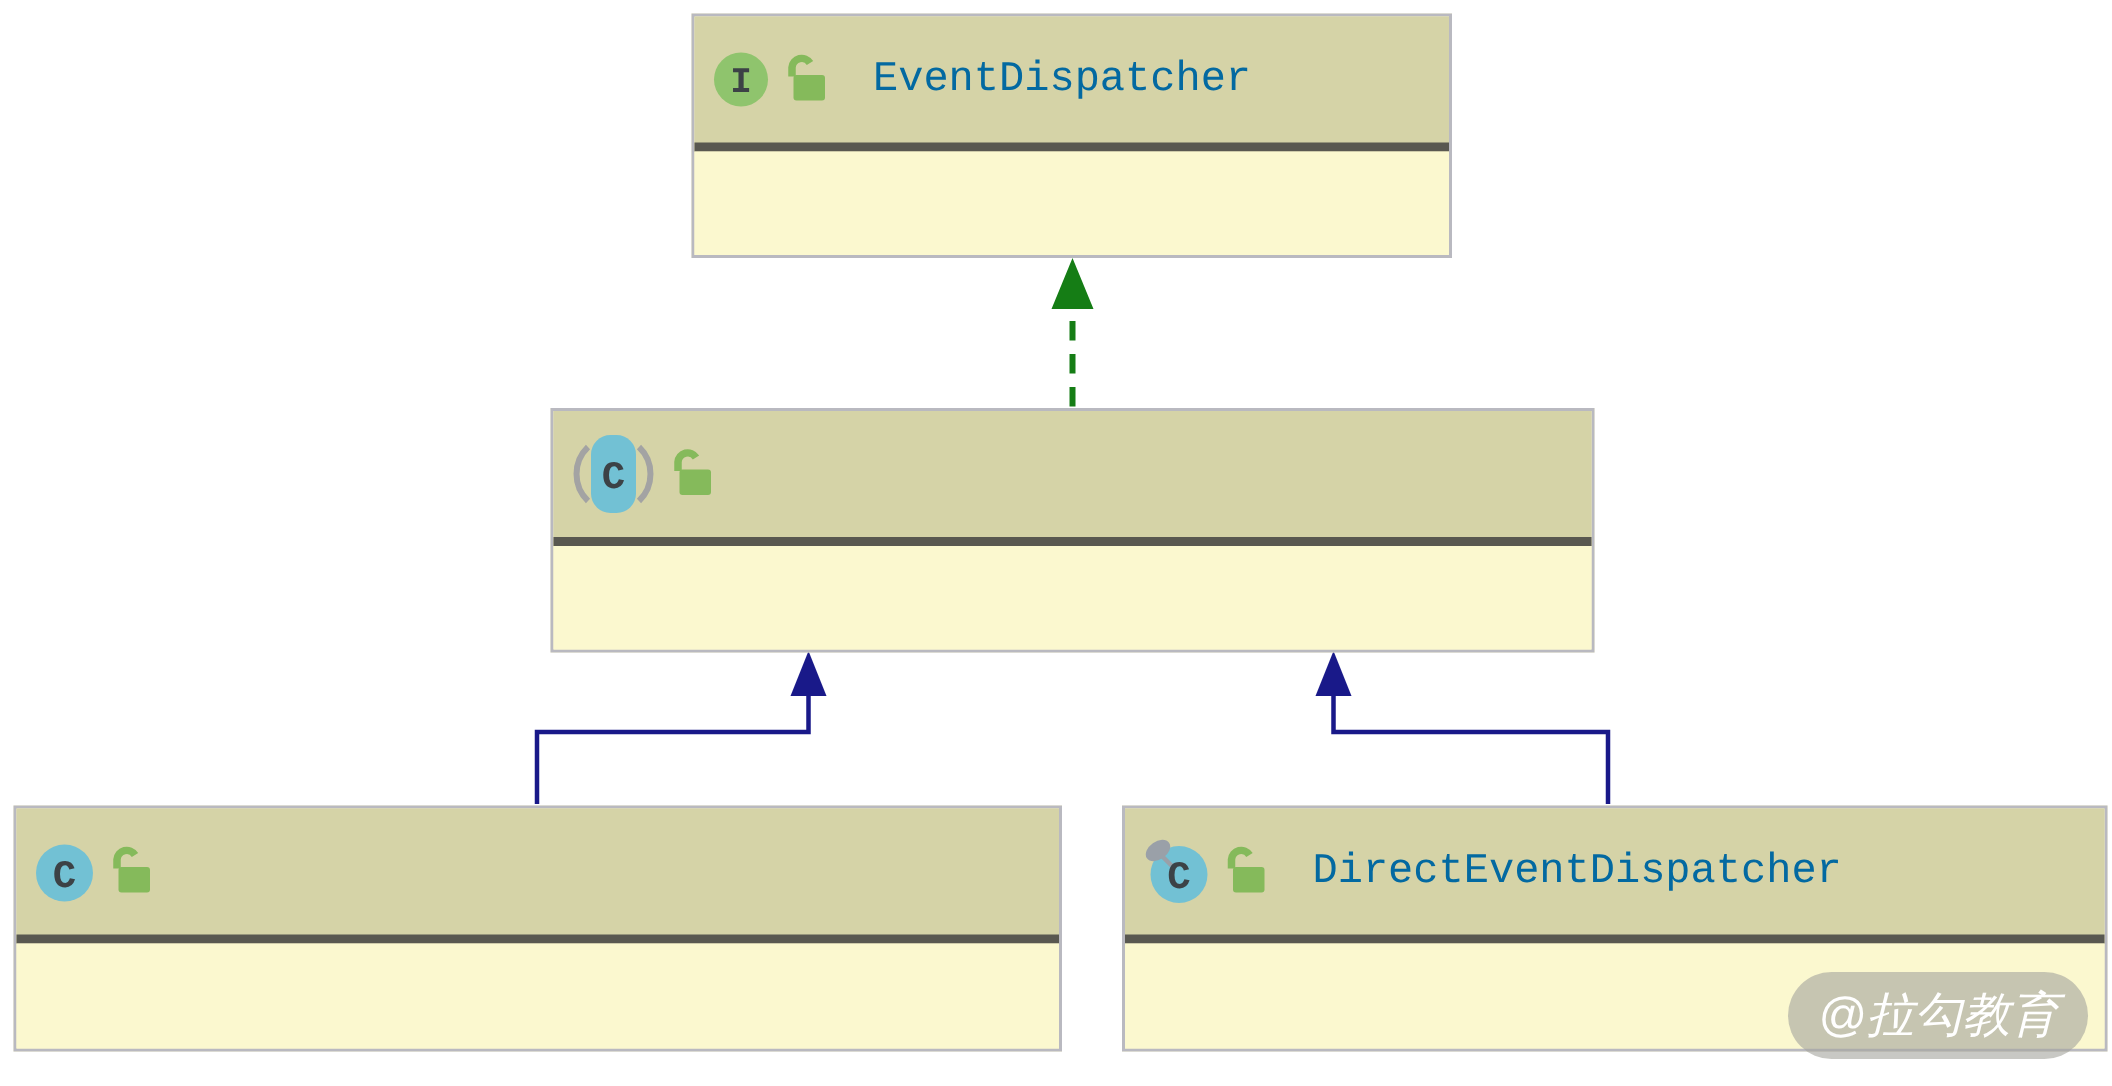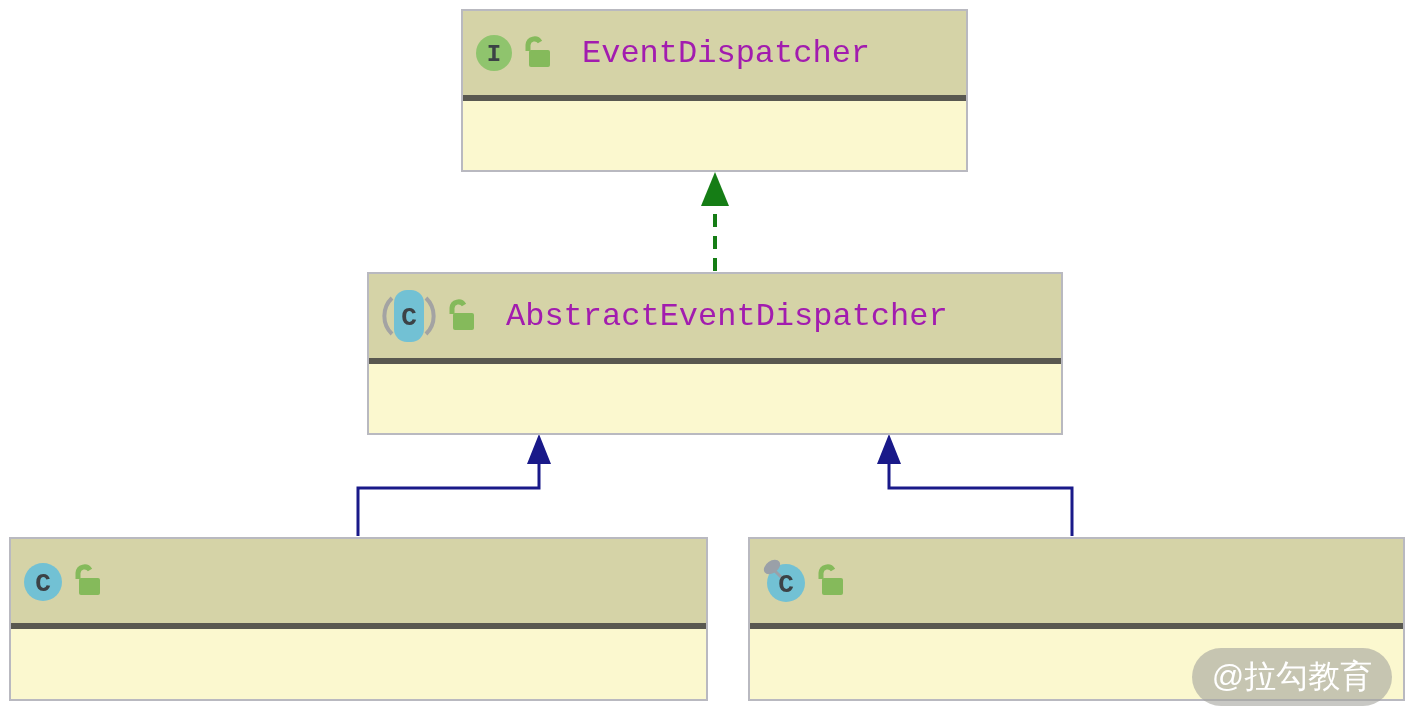--- a/index.html
+++ b/index.html
@@ -26,22 +26,22 @@
     display: flex;
     align-items: center;
     padding-left: 12px;
     flex: 0 0 auto;
   }
   .box-body { flex: 1 1 auto; background: #fbf8cf; }
   .icon-wrap { display: flex; align-items: center; flex: 0 0 auto; }
   .lock-wrap { margin-left: 7px; display: flex; align-items: center; flex: 0 0 auto; }
   .class-name {
     margin-left: 30px;
-    font-size: 32px;
-    color: #a21caf;
+    font-size: 28px;
+    color: #0369a1;
     white-space: nowrap;
     letter-spacing: 0px;
   }
   .arrow-layer {
     position: absolute;
     left: 0; top: 0;
     width: 1408px; height: 724px;
     pointer-events: none;
   }
   .watermark {
@@ -52,20 +52,21 @@
     height: 58px;
     border-radius: 29px;
     background: rgba(164, 164, 156, 0.6);
     display: flex;
     align-items: center;
     justify-content: center;
     font-family: "Liberation Sans", sans-serif;
     font-size: 32px;
     color: #ffffff;
     z-index: 5;
+    font-style: italic;
   }
   .icon-letter {
     font-family: "Liberation Mono", monospace;
     font-weight: bold;
   }
 </style>
 </head>
 <body>
 
 <div class="canvas">
@@ -116,21 +117,20 @@
           <rect x="13" y="0" width="30" height="52" rx="13" fill="#72c1d4"></rect>
           <text x="28" y="35" text-anchor="middle" class="icon-letter" font-size="26" fill="#3c4246">C</text>
         </svg>
       </span>
       <span class="lock-wrap">
         <svg width="32" height="34" viewBox="0 0 32 34">
           <path d="M8,15 L8,9 A6.5,6.5 0 0,1 20,6" fill="none" stroke-width="5" stroke="#85ba5b"></path>
           <rect x="9" y="14" width="21" height="17" rx="2" fill="#85ba5b"></rect>
         </svg>
       </span>
-      <span class="class-name">AbstractEventDispatcher</span>
     </div>
     <div class="box-body"></div>
   </div>
 
   <div class="class-box" style="left:9px; top:537px; width:699px; height:164px;">
     <div class="box-header">
       <span class="icon-wrap">
         <svg width="40" height="44" viewBox="0 0 40 44">
           <circle cx="20" cy="23" r="19" fill="#72c1d4"></circle>
           <text x="20" y="32" text-anchor="middle" class="icon-letter" font-size="26" fill="#3c4246">C</text>
@@ -155,20 +155,21 @@
           <ellipse cx="10" cy="9" rx="9" ry="6" transform="rotate(-35 10 9)" fill="#9aa0a8"></ellipse>
           <text x="24" y="34" text-anchor="middle" class="icon-letter" font-size="26" fill="#3c4246">C</text>
         </svg>
       </span>
       <span class="lock-wrap">
         <svg width="32" height="34" viewBox="0 0 32 34">
           <path d="M8,15 L8,9 A6.5,6.5 0 0,1 20,6" fill="none" stroke-width="5" stroke="#85ba5b"></path>
           <rect x="9" y="14" width="21" height="17" rx="2" fill="#85ba5b"></rect>
         </svg>
       </span>
+      <span class="class-name">DirectEventDispatcher</span>
     </div>
     <div class="box-body"></div>
   </div>
 
   <div class="watermark">
     <span>@拉勾教育</span>
   </div>
 
 </div>
 

